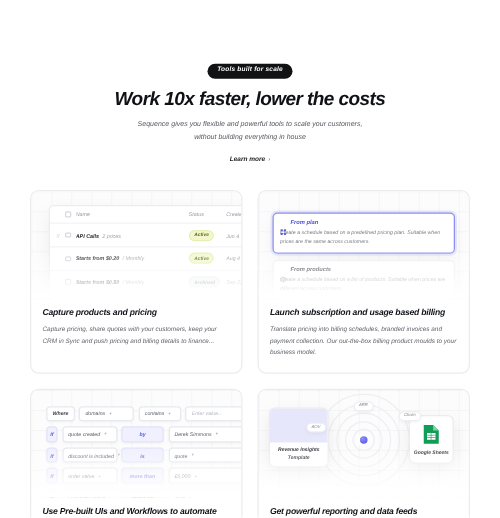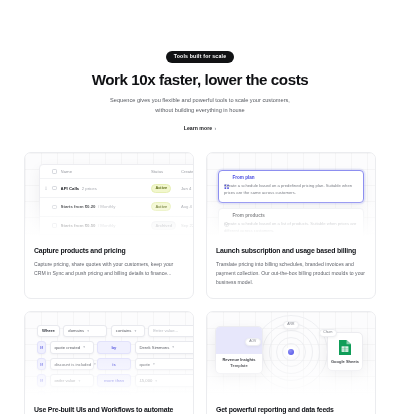--- a/index.html
+++ b/index.html
@@ -2,21 +2,21 @@
 <html><head>
 <meta charset="utf-8">
 <style>
   * { box-sizing: border-box; margin: 0; padding: 0; }
   html, body {
     width: 400px; height: 414px;
     background: #ffffff;
     font-family: "Liberation Sans", sans-serif;
     overflow: hidden;
   }
-  .page { width: 400px; height: 368px; position: relative; padding: 0 24px; }
+  .page { width: 400px; height: 368px; position: relative; padding: 0 24px; font-style: italic; }
 
   
   .hero { text-align: center; padding-top: 44px; }
   .badge {
     display: inline-block; background: #111214; color: #ffffff;
     font-size: 5.2px; font-weight: 600; letter-spacing: .18px;
     padding: 3.4px 8px; border-radius: 20px; line-height: 1;
   }
   .hero h1 {
     margin-top: 8px; font-size: 15.2px; font-weight: 700;

